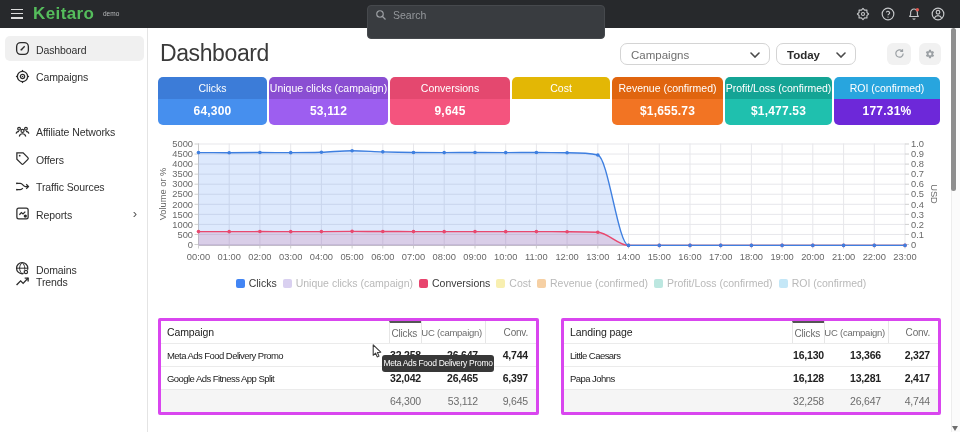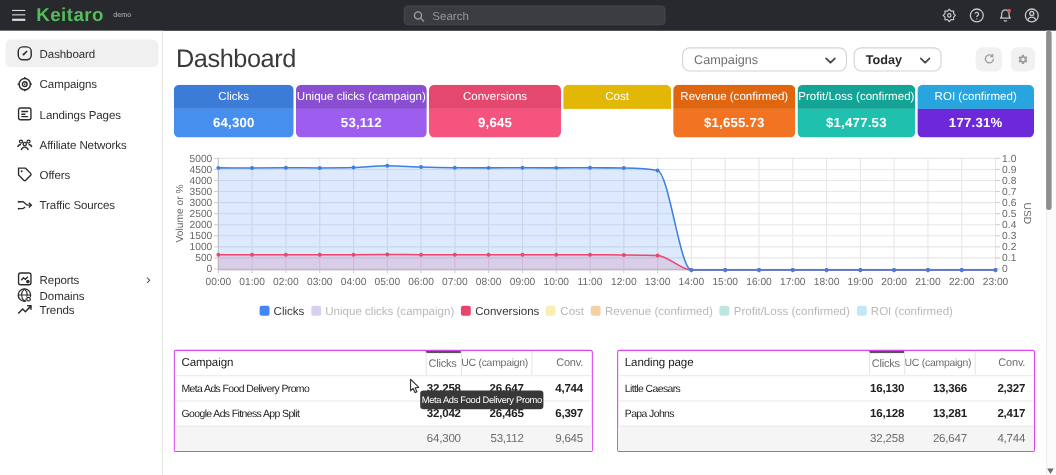--- a/index.html
+++ b/index.html
@@ -6,21 +6,21 @@
 html,body { width:960px; height:432px; overflow:hidden; background:#fff;
   font-family:"Liberation Sans", sans-serif; }
 .abs { position:absolute; }
 
 
 .topbar { position:absolute; left:0; top:0; width:960px; height:28px; background:#27292c; }
 .burger { position:absolute; left:11px; top:8.5px; width:11.5px; height:10px; }
 .burger div { height:1.8px; background:#dcdcdc; margin-bottom:2.4px; }
 .logo { position:absolute; left:33px; top:4px; font-size:17px; font-weight:bold; color:#55bd5c; letter-spacing:0.4px; }
 .demo { position:absolute; left:103px; top:10px; font-size:6.5px; color:#b9bbbd; }
-.search { position:absolute; left:367px; top:5px; width:238px; height:18px; background:#393c40; border:1px solid #46494d; border-radius:4px; }
+.search { position:absolute; left:367px; top:5px; width:238px; height:34px; background:#393c40; border:1px solid #46494d; border-radius:4px; }
 .search .stext { position:absolute; left:25px; top:2.5px; font-size:10.5px; color:#95989c; }
 .hicon { position:absolute; top:7px; width:14px; height:14px; }
 
 
 .sidebar { position:absolute; left:0; top:28px; width:148px; height:404px; background:#fff; border-right:1px solid #e4e4e4; }
 .sitem { position:absolute; left:5px; width:139px; height:25px; border-radius:5px; }
 .sitem.sel { background:#f0f0f0; }
 .sitem .txt { position:absolute; left:31px; top:7.5px; font-size:10.5px; color:#303030; letter-spacing:-0.1px; }
 .sitem svg { position:absolute; left:10px; top:5px; }
 .chev { position:absolute; right:7px; top:5px; font-size:13px; color:#555; }
@@ -36,21 +36,21 @@
 .card .cl { height:22px; font-size:10.5px; line-height:22px; }
 .card .cv { height:26px; font-size:12px; font-weight:bold; line-height:25px; letter-spacing:0.2px; }
 
 
 .leg { position:absolute; top:277px; left:156px; width:790px; text-align:center; font-size:10.5px; color:#3a3a3a; white-space:nowrap; }
 .leg .it { display:inline-block; margin:0 3px; }
 .leg .sq { display:inline-block; width:9px; height:9px; border-radius:2px; margin-right:4px; position:relative; top:1px; }
 .leg .off { color:#b9b9b9; }
 
 
-.tbl { position:absolute; border:1px solid #d946ef; border-radius:2px; font-size:11px; background:#fff; }
+.tbl { position:absolute; border:3px solid #d946ef; border-radius:2px; font-size:11px; background:#fff; }
 .tbl .row { display:flex; border-top:1px solid #ebebeb; height:23px; align-items:center; }
 .tbl .hrow { display:flex; height:22px; align-items:center; color:#6c6c6c; font-size:10px; letter-spacing:-0.2px; white-space:nowrap; }
 .tbl .hrow > div { border-left:1px solid #e6e6e6; height:100%; display:flex; align-items:center; overflow:hidden; }
 .tbl .hrow > div:first-child { border-left:none; }
 .tbl .row > div { overflow:hidden; white-space:nowrap; }
 .tbl .frow { background:#f5f5f5; color:#6c6c6c; }
 .c-name { flex:0 0 228px; padding-left:6px; color:#222; font-size:9.5px; letter-spacing:-0.55px; }
 .c-clk { flex:0 0 32px; text-align:right; }
 .row .c-clk { text-align:left; padding-left:1px; }
 .c-uc { flex:0 0 64px; text-align:right; padding-right:7px; }
@@ -119,29 +119,20 @@
         <circle cx="12" cy="12" r="8.2"></circle>
         <circle cx="12" cy="12" r="3.4"></circle>
         <circle cx="12" cy="12" r="1.2" fill="#2c2c2c" stroke="none"></circle>
         <line x1="12" y1="1.5" x2="12" y2="4.5"></line>
         <line x1="12" y1="19.5" x2="12" y2="22.5"></line>
         <line x1="1.5" y1="12" x2="4.5" y2="12"></line>
         <line x1="19.5" y1="12" x2="22.5" y2="12"></line>
       </svg>
     <span class="txt">Campaigns</span>
   </div>
-  <div class="sitem" style="top:63px;">
-    <svg width="15" height="15" viewBox="0 0 24 24" fill="none" stroke="#2c2c2c" stroke-width="2">
-        <rect x="3" y="3.5" width="18" height="17" rx="3"></rect>
-        <line x1="7" y1="8.5" x2="17" y2="8.5"></line>
-        <line x1="7" y1="12.5" x2="13" y2="12.5"></line>
-        <line x1="7" y1="16" x2="17" y2="16"></line>
-      </svg>
-    <span class="txt">Landings Pages</span>
-  </div>
   <div class="sitem" style="top:90.5px;">
     <svg width="15" height="15" viewBox="0 0 24 24" fill="none" stroke="#2c2c2c" stroke-width="1.9">
         <circle cx="6.5" cy="7.5" r="2.2"></circle>
         <circle cx="17.5" cy="7.5" r="2.2"></circle>
         <circle cx="12" cy="11" r="2.4"></circle>
         <path d="M1.8 15.5c.5-2.2 2.4-3.7 4.7-3.7M22.2 15.5c-.5-2.2-2.4-3.7-4.7-3.7M6.8 20c.6-2.6 2.7-4.4 5.2-4.4s4.6 1.8 5.2 4.4"></path>
       </svg>
     <span class="txt">Affiliate Networks</span>
   </div>
   <div class="sitem" style="top:118px;">
@@ -154,21 +145,21 @@
   <div class="sitem" style="top:145.5px;">
     <svg width="15" height="15" viewBox="0 0 24 24" fill="none" stroke="#2c2c2c" stroke-width="2">
         <path d="M2.5 7h6c4 0 4 5 8 5h5"></path>
         <path d="M2.5 17h6c2 0 3-1.2 4-2.5"></path>
         <path d="M18 8.5 21.5 12 18 15.5"></path>
         <circle cx="3" cy="7" r="1.3" fill="#2c2c2c" stroke="none"></circle>
         <circle cx="3" cy="17" r="1.3" fill="#2c2c2c" stroke="none"></circle>
       </svg>
     <span class="txt">Traffic Sources</span>
   </div>
-  <div class="sitem" style="top:173px;margin-top:40px;">
+  <div class="sitem" style="top:173px;">
     <svg width="15" height="15" viewBox="0 0 24 24" fill="none" stroke="#2c2c2c" stroke-width="2">
         <rect x="3" y="3.5" width="18" height="17" rx="3"></rect>
         <path d="M7 14l3.2-3.5 2.6 2.3L16.5 9"></path>
         <circle cx="16.5" cy="16" r="2.6" fill="#2c2c2c" stroke="none"></circle>
       </svg>
     <span class="txt">Reports</span>
     <span class="chev">›</span>
   </div>
   <div class="sitem" style="top:200.5px;margin-top:40px;">
     <svg width="15" height="15" viewBox="0 0 24 24" fill="none" stroke="#2c2c2c" stroke-width="2.2">

